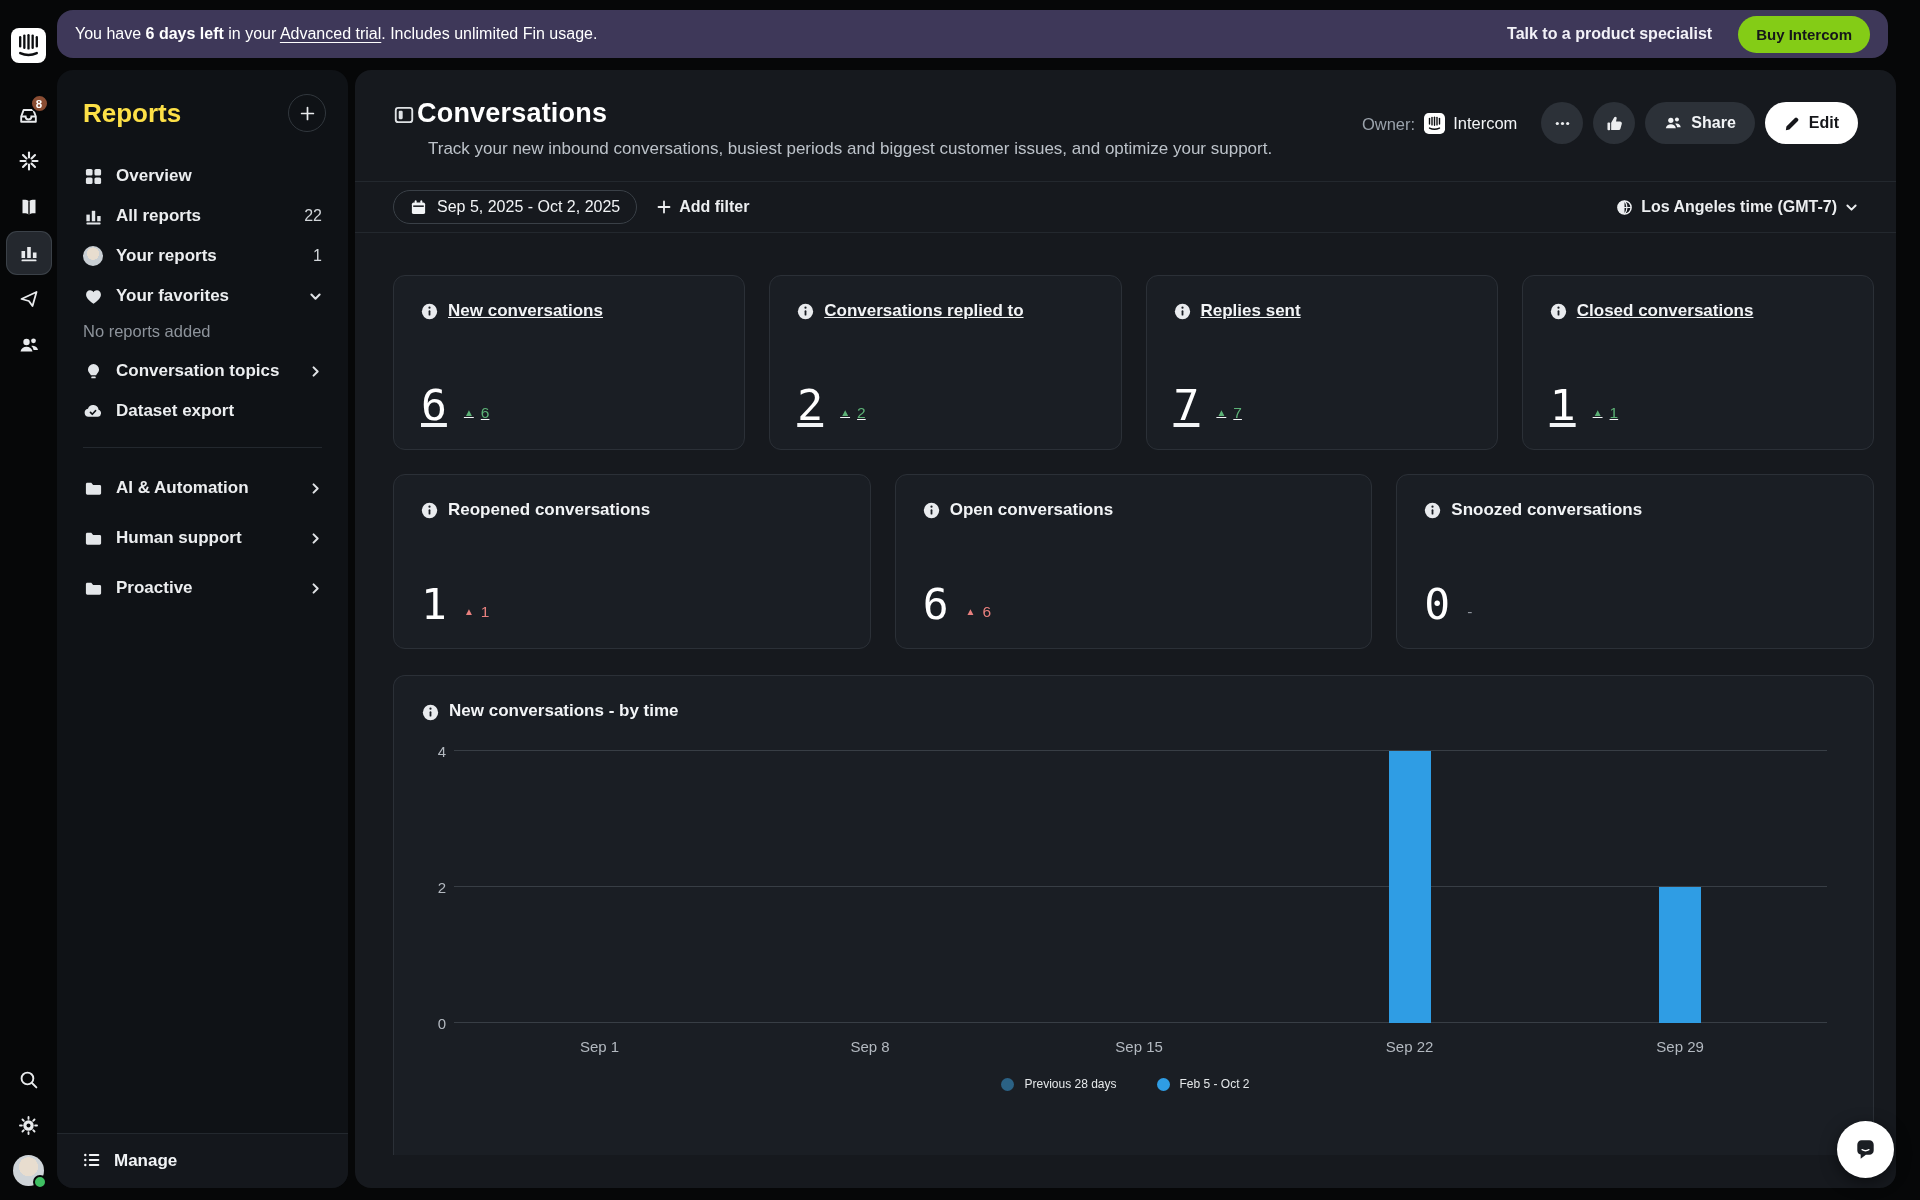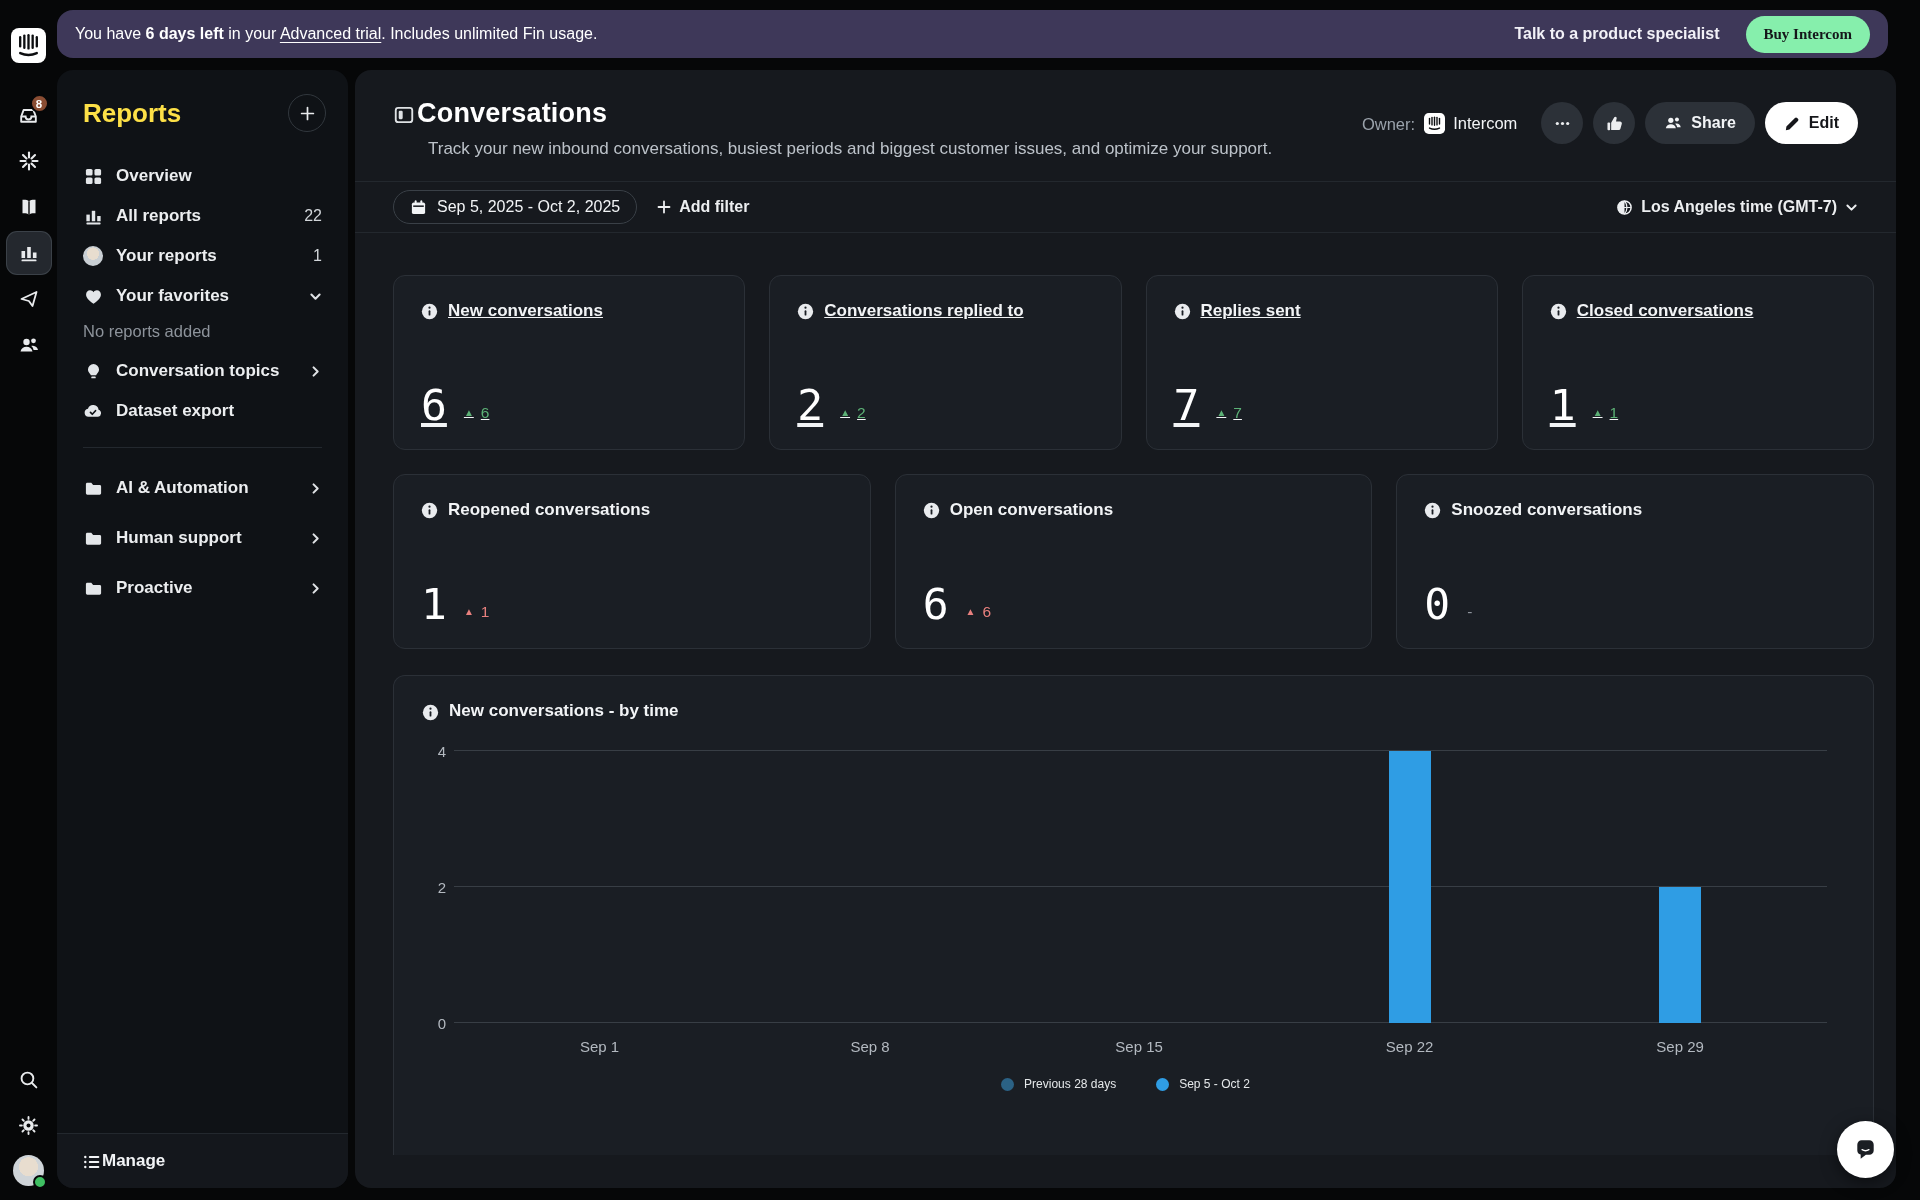--- a/index.html
+++ b/index.html
@@ -18,23 +18,23 @@
     position:absolute; left:57px; right:32px; top:10px; height:48px;
     background:#3e3859; border-radius:16px;
     display:flex; align-items:center; padding:0 18px; gap:8px;
     font-size:16px; color:#fff;
   }
   .banner b { font-weight:700; }
   .banner .trial-link { text-decoration:underline; text-underline-offset:3px; cursor:pointer; }
   .banner-right { margin-left:auto; display:flex; align-items:center; gap:26px; }
   .banner-specialist { font-weight:700; font-size:16px; color:#f2f1f7; cursor:pointer; }
   .buy-btn {
-    background:#86efac; color:#15161a; font-weight:700; font-size:15px;
+    background:#84cc16; color:#15161a; font-weight:700; font-size:15px;
     border:none; border-radius:999px; padding:10px 18px; cursor:pointer;
-    font-family:Liberation Serif, serif;
+    font-family:Liberation Sans, sans-serif;
   }
 
   
   .rail { position:absolute; left:0; top:0; width:57px; height:1200px; }
   .rail-logo { position:absolute; left:11px; top:28px; width:35px; height:35px; cursor:pointer; }
   .rail-group-top { position:absolute; top:92px; left:0; width:57px; display:flex; flex-direction:column; align-items:center; }
   .rail-group-bottom { position:absolute; bottom:14px; left:0; width:57px; display:flex; flex-direction:column; align-items:center; gap:14px; }
   .rail-btn {
     width:44px; height:46px; display:flex; align-items:center; justify-content:center;
     color:#e9ebed; cursor:pointer; position:relative; border-radius:10px;
@@ -76,21 +76,21 @@
   .side-row .lbl { flex:1; white-space:nowrap; overflow:hidden; }
   .side-row .meta { color:#d2d6da; font-weight:400; font-size:16px; }
   .side-row .chev { color:#dfe2e5; display:flex; }
   .side-muted { color:#8d939b; font-size:16.5px; font-weight:400; padding:6px 12px 10px; cursor:default; }
   .avatar-xs {
     width:20px; height:20px; border-radius:50%;
     background:radial-gradient(circle at 50% 38%, #e8ddcf 0 38%, #c9cfd4 39% 100%);
   }
   .side-divider { height:1px; background:#23282e; margin:16px 26px; }
   .sidebar-footer { margin-top:auto; border-top:1px solid #23282e; background:#14171c; }
-  .manage-row { display:flex; align-items:flex-end; gap:1px; padding:17px 26px; font-size:17px; font-weight:700; cursor:pointer; }
+  .manage-row { display:flex; align-items:flex-start; gap:13px; padding:17px 26px; font-size:17px; font-weight:700; cursor:pointer; }
 
   
   .main {
     position:absolute; left:355px; top:70px; right:24px; bottom:12px;
     background:#16191e; border-radius:16px; overflow:hidden;
     display:flex; flex-direction:column;
   }
   .main-header { display:flex; align-items:flex-start; padding:28px 38px 22px; }
   .title-block { flex:1; }
   .title-row { display:flex; align-items:center; gap:2px; }
@@ -684,21 +684,21 @@
           <span class="xtick" style="left: 69.6%;">Sep 22</span>
           <span class="xtick" style="left: 89.3%;">Sep 29</span>
         </div>
       <div class="chart-legend" id="chart-legend">
           <div class="legend-item">
             <span class="legend-dot" style="background: rgb(43, 98, 133);"></span>
             <span>Previous 28 days</span>
           </div>
           <div class="legend-item">
             <span class="legend-dot" style="background: rgb(47, 157, 228);"></span>
-            <span>Sep 5 - Oct 2</span>
+            <span>Feb 5 - Oct 2</span>
           </div>
         </div>
     </section>
   </div>
 </main>
 
 <button class="chat-launcher">
   <svg viewBox="0 0 28 28" width="27" height="27">
       <path d="M5.5 9A4.5 4.5 0 0 1 10 4.5h8A4.5 4.5 0 0 1 22.5 9v6a4.5 4.5 0 0 1-4.5 4.5h-3.6L9 23.6v-4.4A4.5 4.5 0 0 1 5.5 15V9z" fill="#1b1e23"></path>
       <path d="M10.5 14.2c2.3 1.3 4.7 1.3 7 0" stroke="#fff" stroke-width="1.5" fill="none" stroke-linecap="round"></path>

